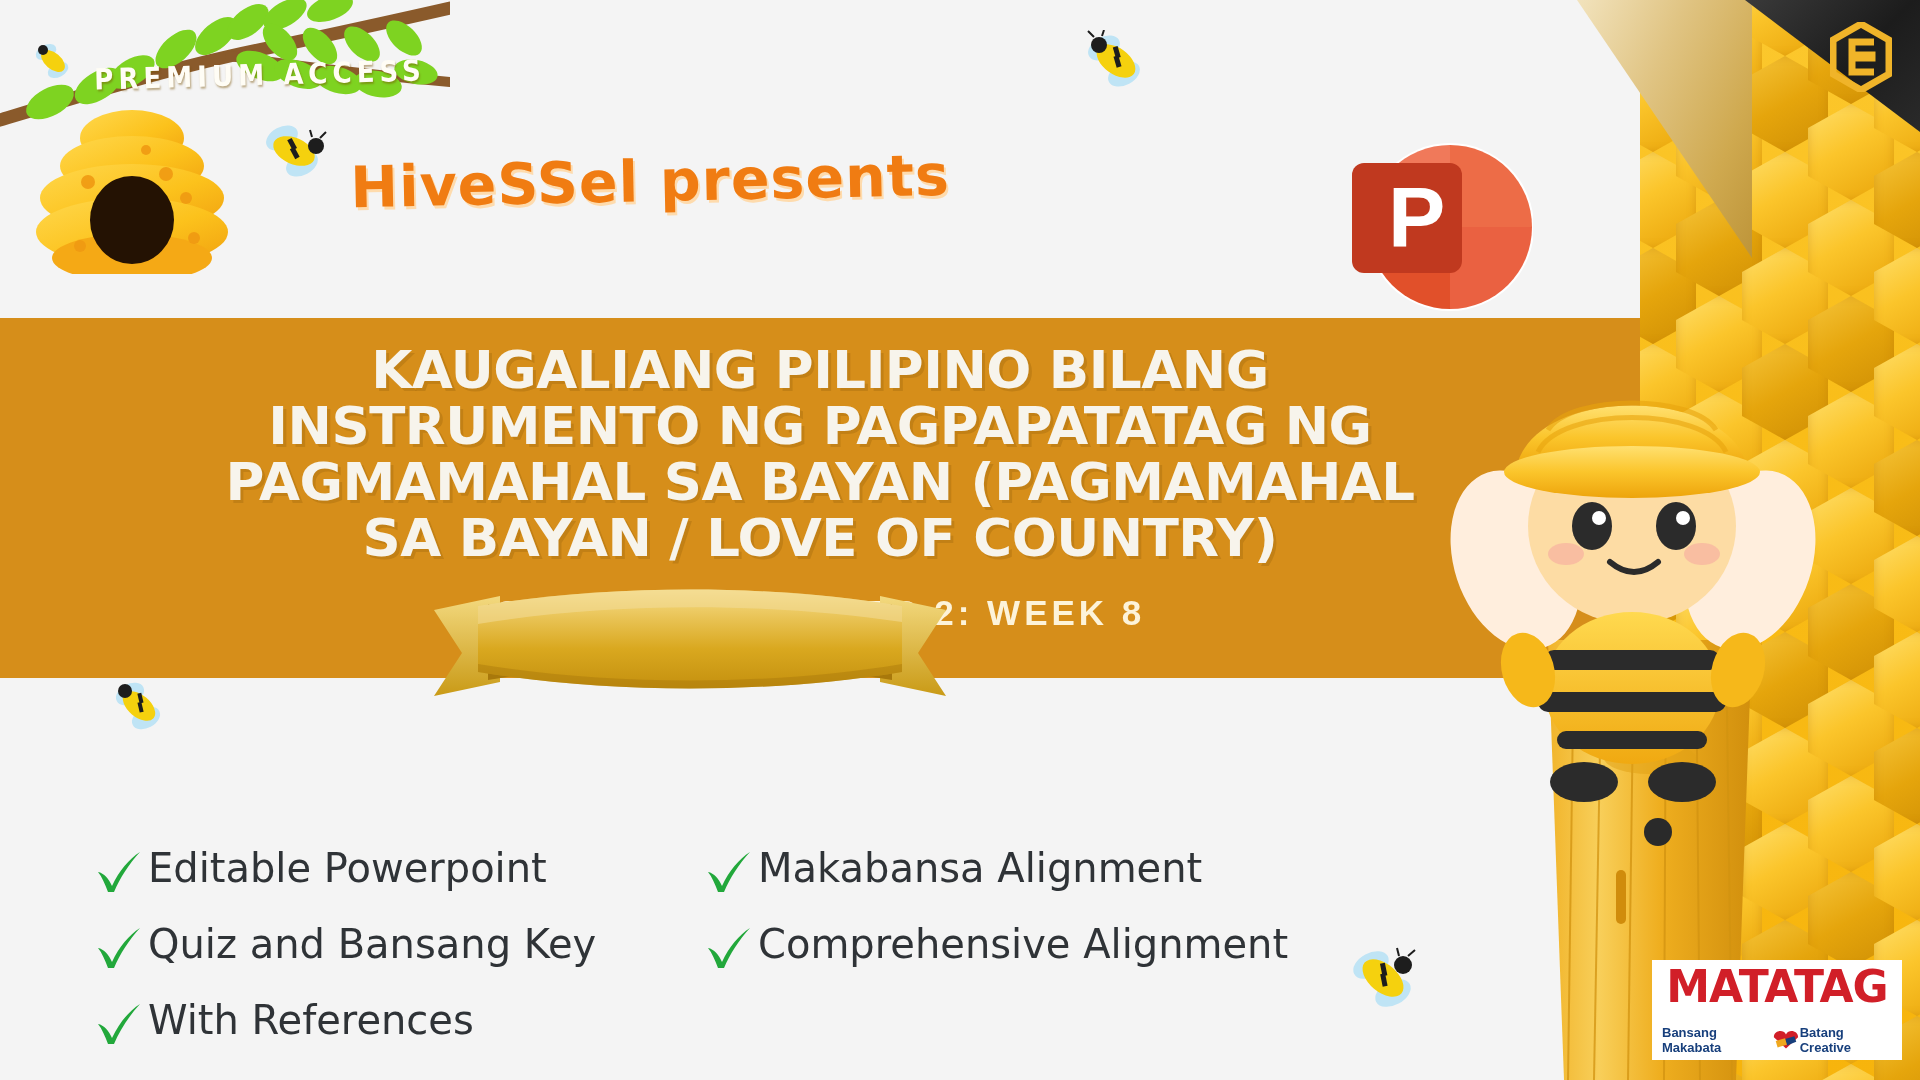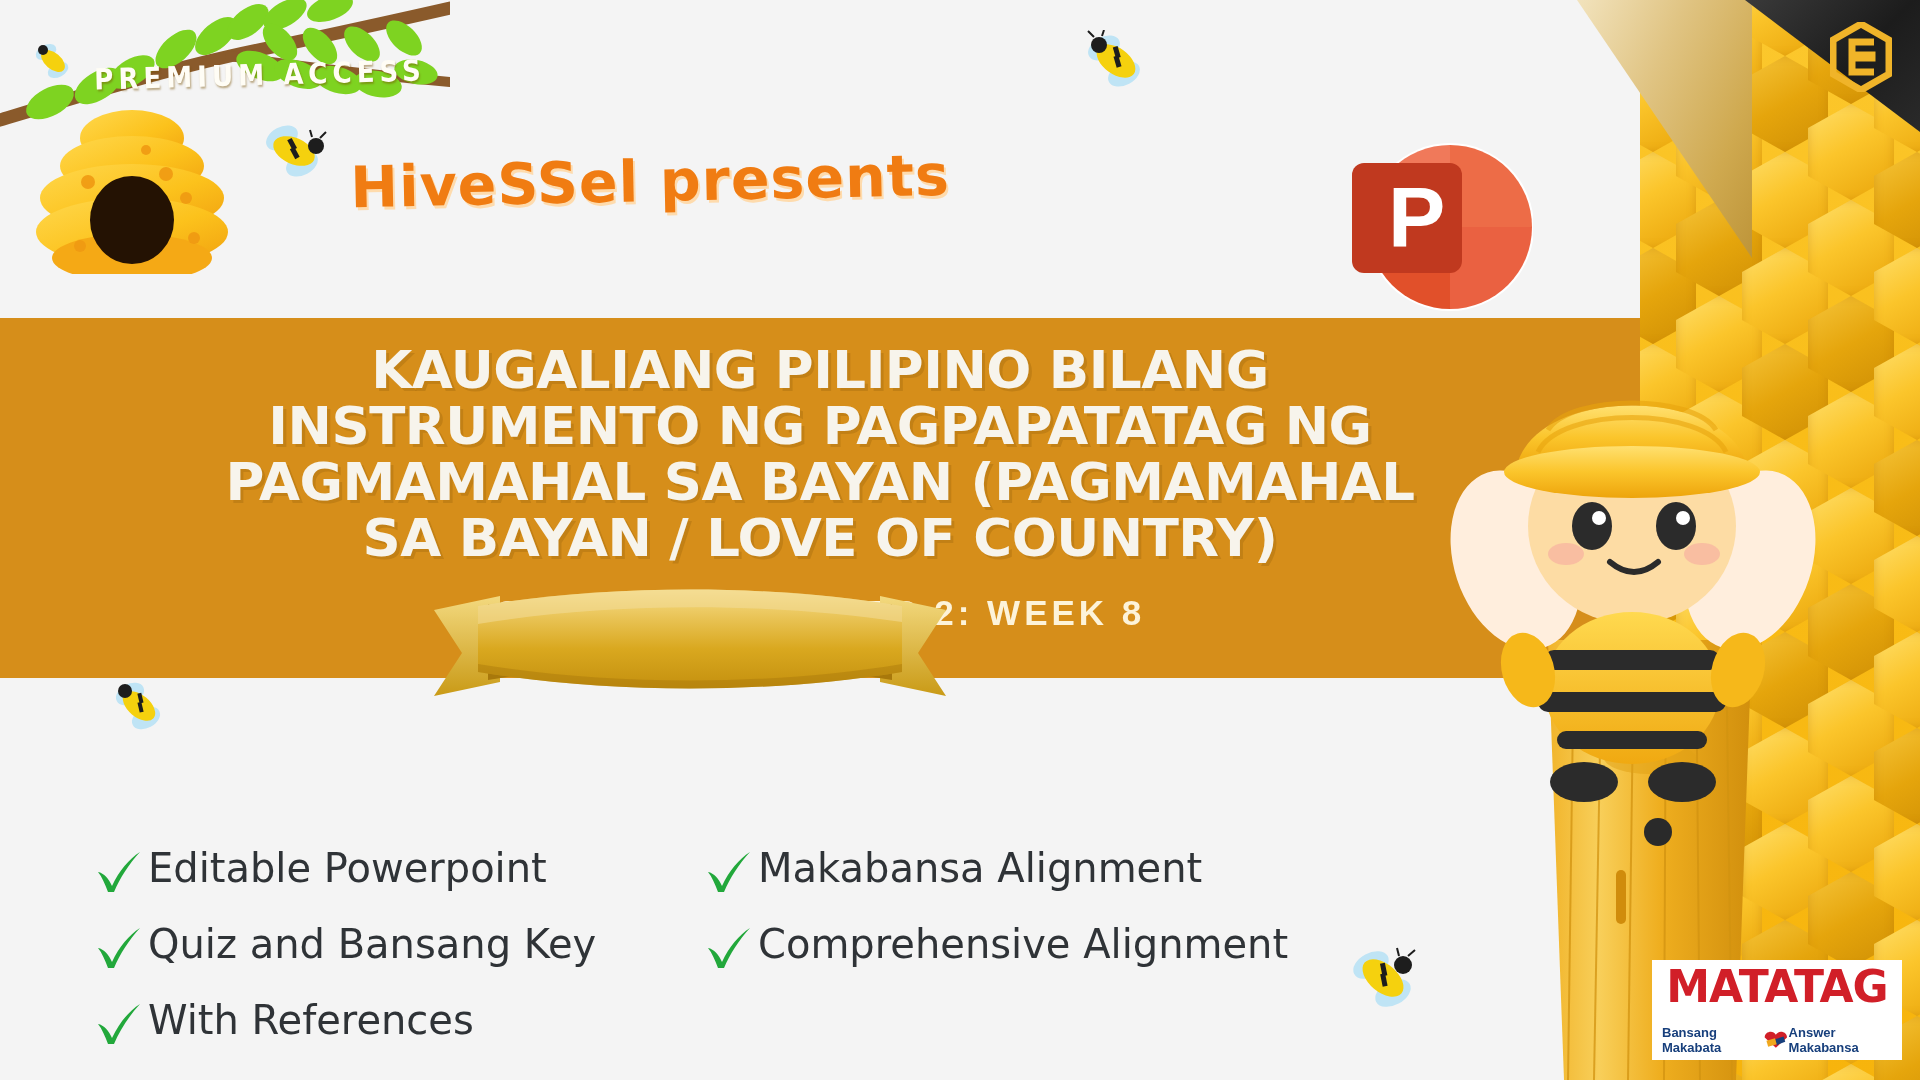--- a/index.html
+++ b/index.html
@@ -477,15 +477,15 @@
 
 <div class="matatag">
   <div class="matatag-word">MATATAG</div>
   <div class="matatag-tag">
     <span>Bansang Makabata</span>
     <svg class="hands" viewBox="0 0 30 26">
       <path d="M2 10 C 2 3, 12 1, 15 7 C 18 1, 28 3, 28 10 L15 22 Z" fill="#d11f28"></path>
       <path d="M14 12 L24 9 L26 15 L16 19 Z" fill="#173f7c"></path>
       <path d="M4 14 L14 11 L16 18 L6 21 Z" fill="#f0a81e"></path>
     </svg>
-    <span>Answer Makabansa</span>
+    <span>Batang Creative</span>
   </div>
 </div>
 
 </body></html>

